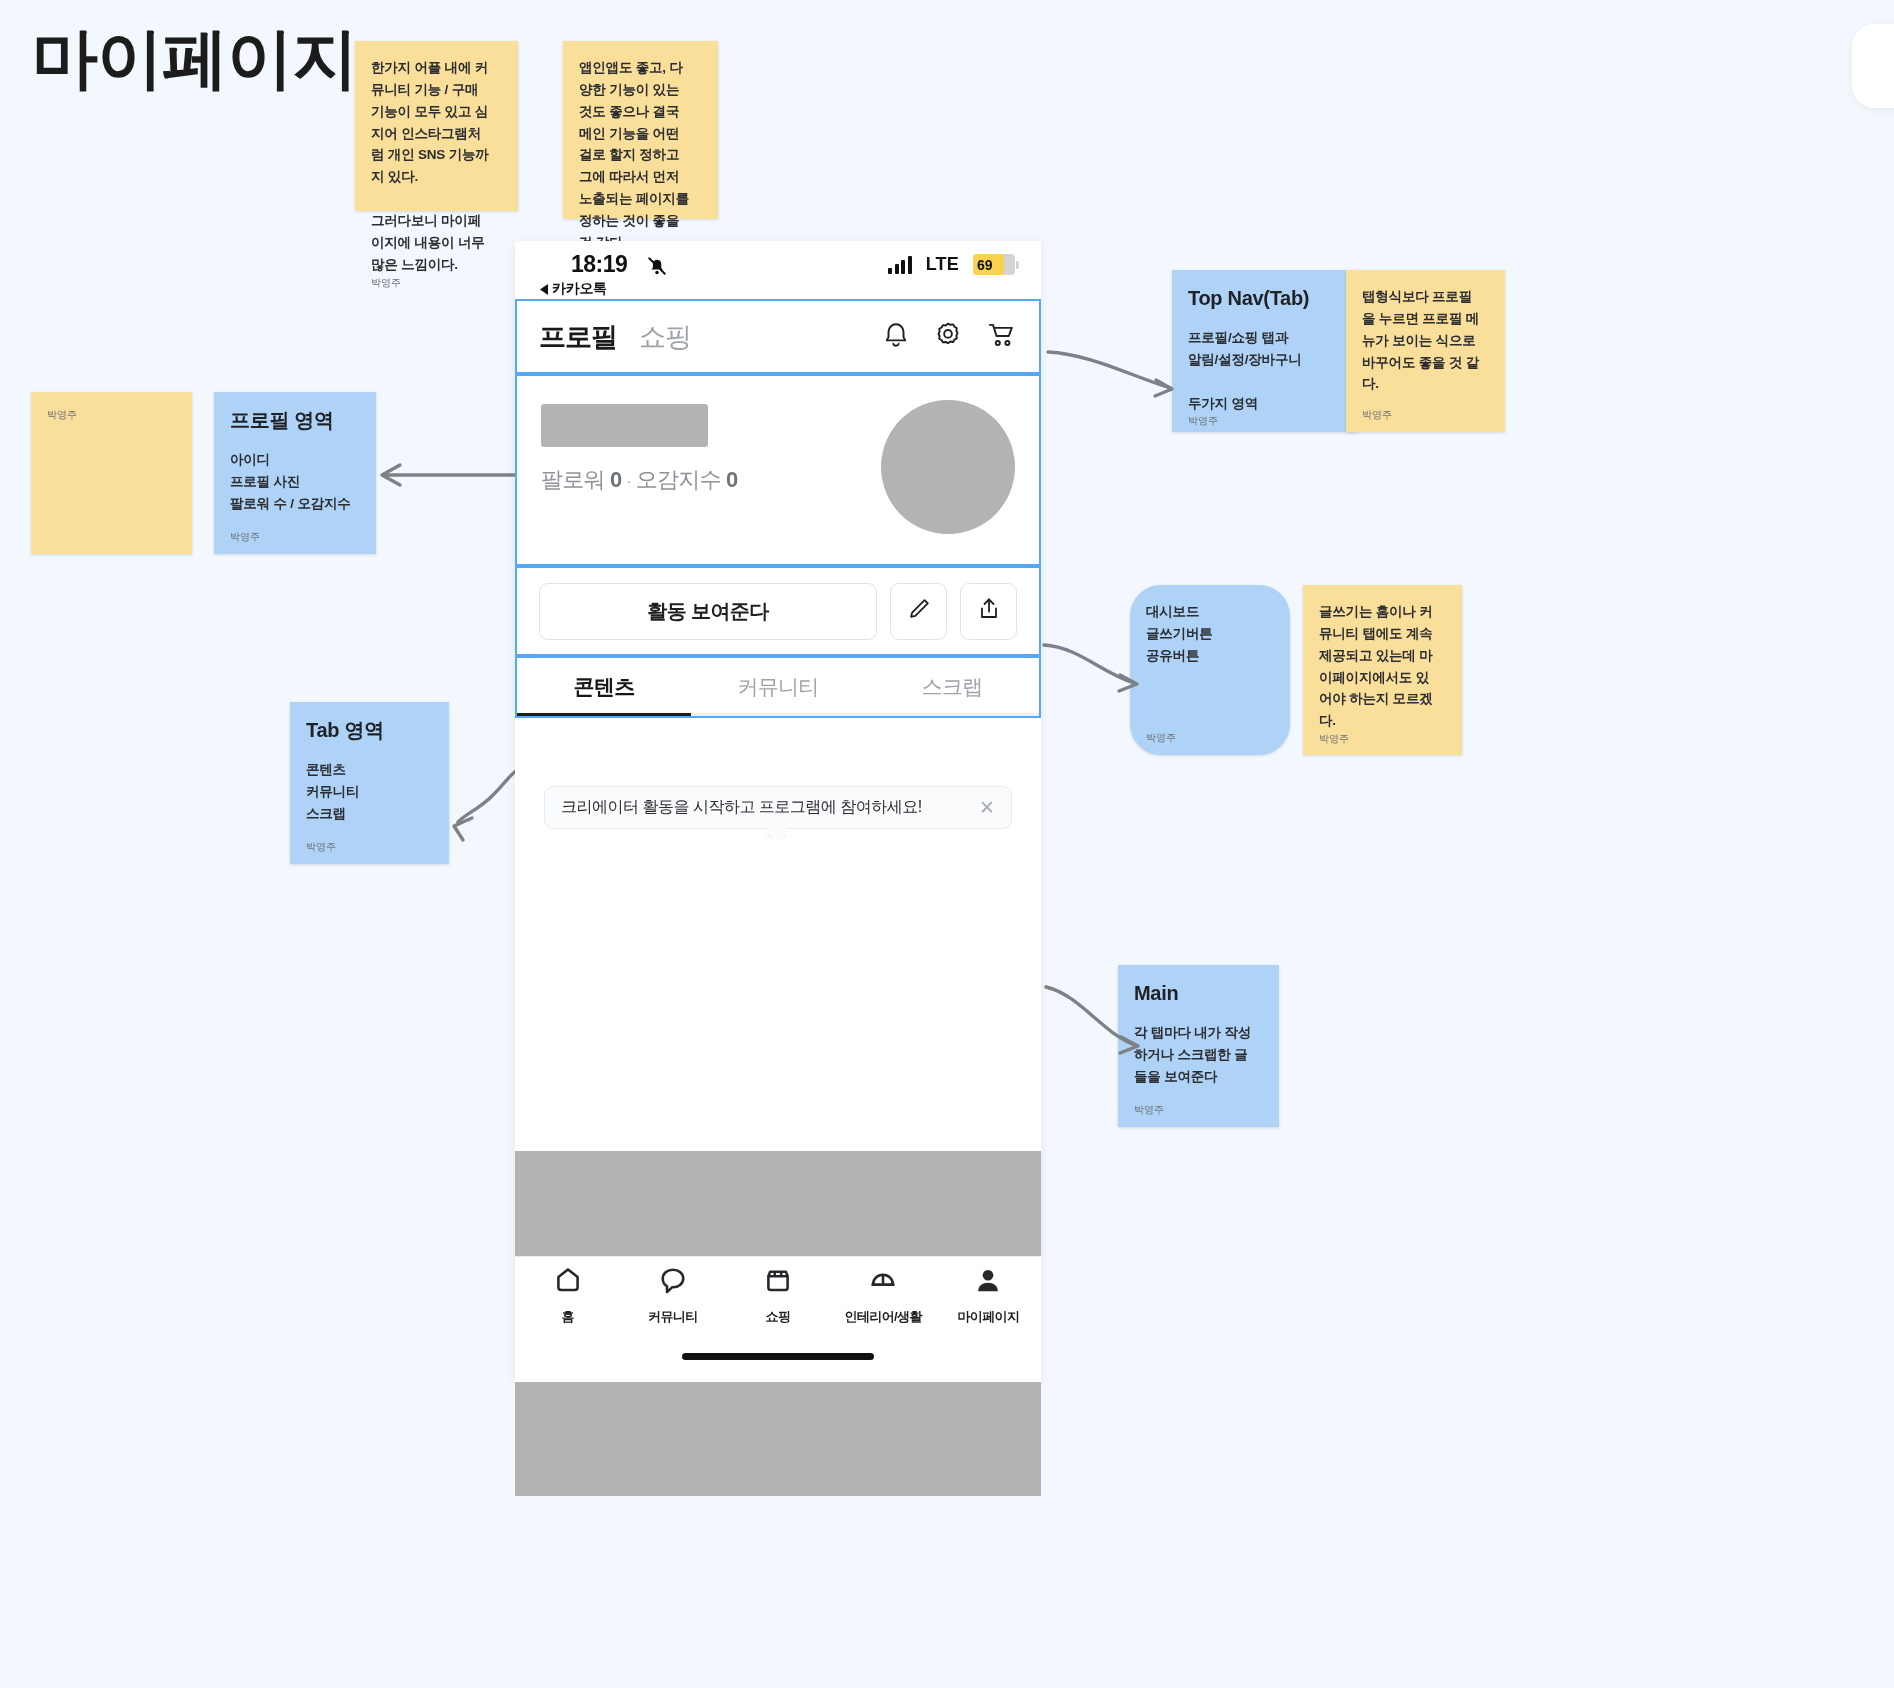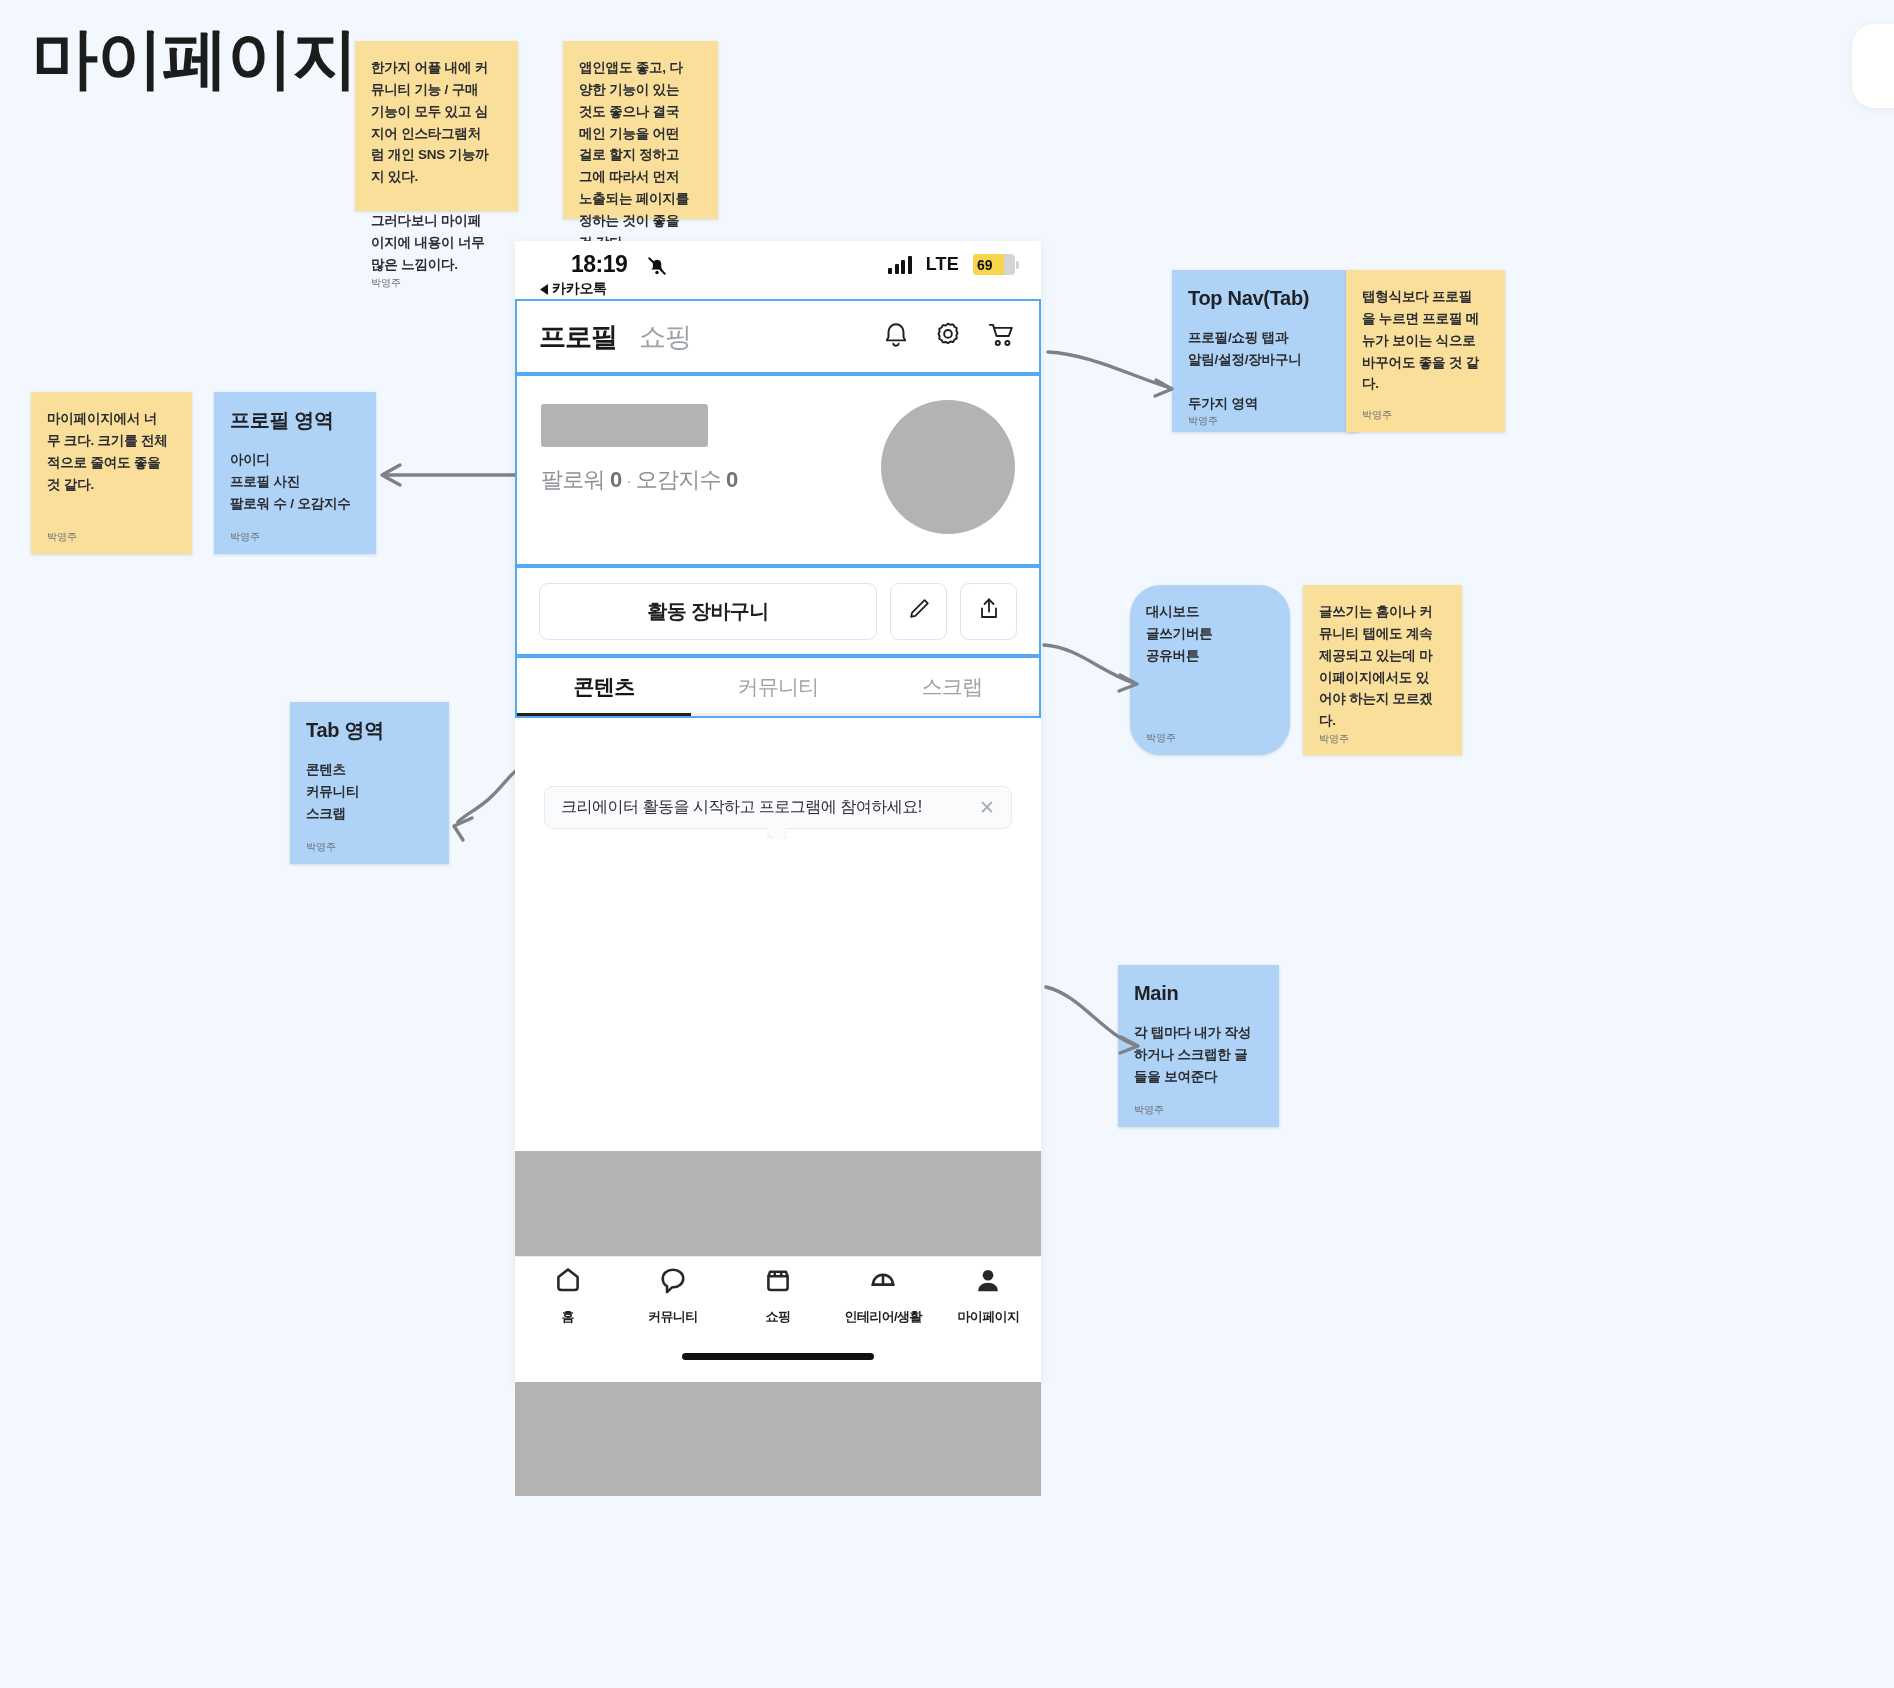--- a/index.html
+++ b/index.html
@@ -208,21 +208,20 @@
   </div>
 
   <div class="note yellow" id="note-top-2">
     <div class="note-body">앱인앱도 좋고, 다양한 기능이 있는 것도 좋으나 결국 메인 기능을 어떤 걸로 할지 정하고 그에 따라서 먼저 노출되는 페이지를 정하는 것이 좋을 것 같다.
 
 지금은 무슨 어플인지 모르겠다.</div>
     <div class="note-author">박영주</div>
   </div>
 
   <div class="note yellow" id="note-profile-yellow">
-    <div class="note-body">마이페이지에서 너무 크다. 크기를 전체적으로 줄여도 좋을 것 같다.</div>
     <div class="note-author">박영주</div>
   </div>
 
   <div class="note blue" id="note-profile-blue">
     <div class="note-title">프로필 영역</div>
     <div class="note-body">아이디
 프로필 사진
 팔로워 수 / 오감지수</div>
     <div class="note-author">박영주</div>
   </div>
@@ -369,21 +368,21 @@
       <div class="avatar"></div>
     </div>
 
     <div class="promo">
       <span class="promo-text">크리에이터 활동을 시작하고 프로그램에 참여하세요!</span>
       <span class="promo-x">✕</span>
       <span class="promo-arrow"></span>
     </div>
 
     <div class="hl dashrow">
-      <div class="dash-btn">활동 장바구니</div>
+      <div class="dash-btn">활동 보여준다</div>
       <div class="sq-btn">
         <span>
           <svg width="26" height="26" viewBox="0 0 26 26" fill="none" stroke="#1d1f22" stroke-width="1.8" stroke-linecap="round" stroke-linejoin="round">
             <path d="M18.6 4.2l3.2 3.2L9.3 19.9l-4.2 1 1-4.2z"></path>
           </svg>
         </span>
       </div>
       <div class="sq-btn">
         <span>
           <svg width="26" height="26" viewBox="0 0 26 26" fill="none" stroke="#1d1f22" stroke-width="1.8" stroke-linecap="round" stroke-linejoin="round">

